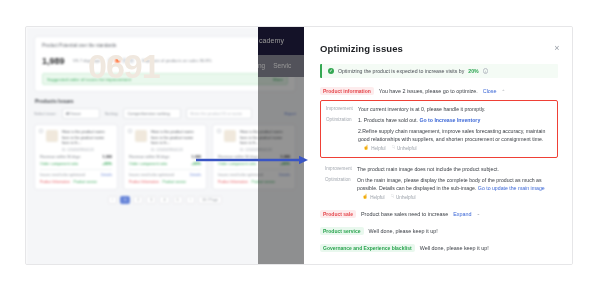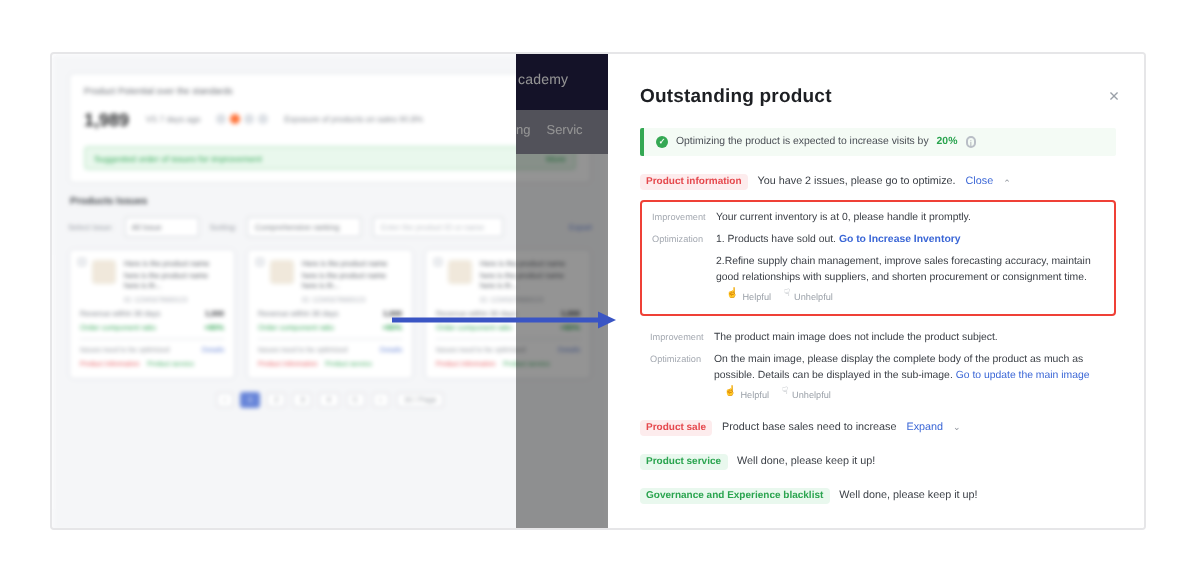--- a/index.html
+++ b/index.html
@@ -291,20 +291,21 @@
       <span class="pg on">1</span>
       <span class="pg">2</span>
       <span class="pg">3</span>
       <span class="pg">4</span>
       <span class="pg">5</span>
       <span class="pg">›</span>
       <span class="pg">10 / Page</span>
     </div>
   </div>
 
+  <div id="wm">0691</div>
   <div id="wm2">3k</div>
 
   <div id="top-nav">
     <div class="navtxt">cademy</div>
   </div>
   <div id="sub-nav">
     <div class="subtxt">
       <span>ng</span>
       <span>Servic</span>
     </div>
@@ -312,21 +313,21 @@
 
   <div id="scrim"></div>
 
   <svg id="arrow" viewBox="0 0 112 10">
     <line x1="0" y1="5" x2="103" y2="5" stroke="#3a55c4" stroke-width="2.4"></line>
     <polygon points="103,0.8 112,5 103,9.2" fill="#3a55c4"></polygon>
   </svg>
 
   <div id="dialog">
 
-    <div id="dlg-title">Outstanding product</div>
+    <div id="dlg-title">Optimizing issues</div>
     <div id="dlg-close">×</div>
 
     <div id="notice">
       <span class="ic-check">✓</span>
       <span>Optimizing the product is expected to increase visits by</span>
       <span class="pct">20%</span>
       <span class="ic-info">i</span>
     </div>
 
     <div class="sec">

